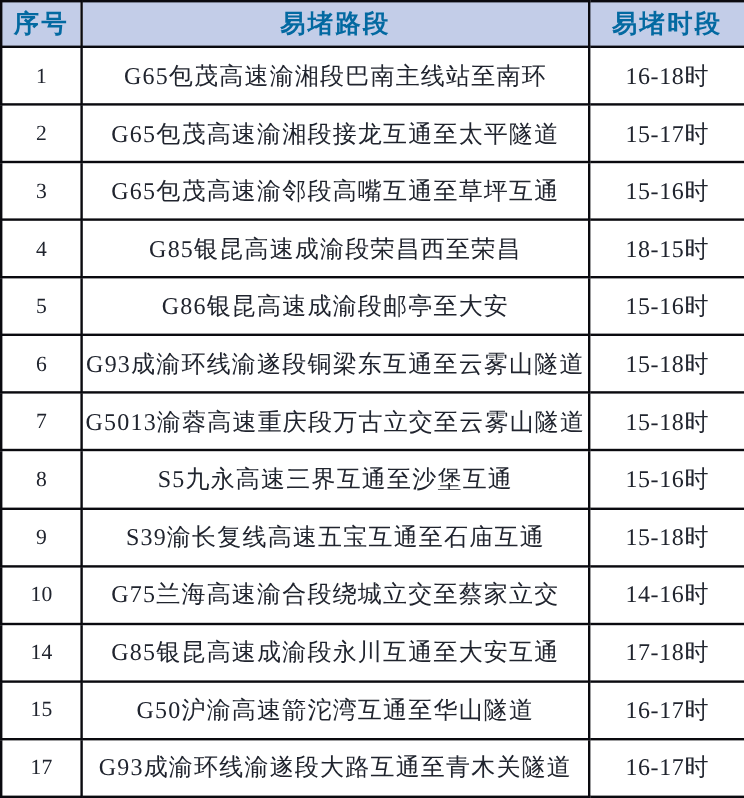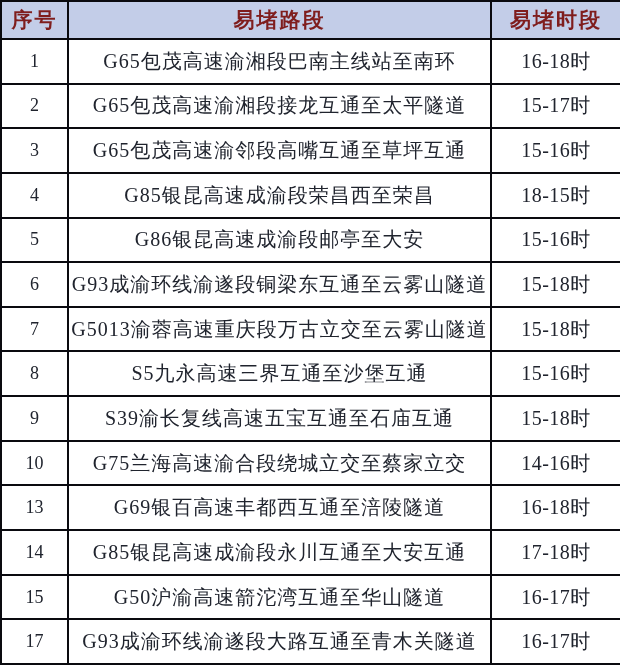--- a/index.html
+++ b/index.html
@@ -30,21 +30,21 @@
     vertical-align: middle;
     padding: 0 2px;
     overflow: hidden;
     white-space: nowrap;
   }
   table.congestion thead tr {
     height: 38px;
   }
   table.congestion thead th {
     background: #c3cde8;
-    color: #7f1d1d;
+    color: #0369a1;
     font-family: "Liberation Sans", "DejaVu Sans", sans-serif;
     font-weight: bold;
     font-size: 21px;
     letter-spacing: 2px;
   }
   table.congestion tbody td {
     font-family: "Liberation Serif", "DejaVu Serif", serif;
     color: #20242e;
     font-size: 20px;
   }
@@ -120,25 +120,20 @@
         <td class="cell-index">9</td>
         <td class="cell-road">S39渝长复线高速五宝互通至石庙互通</td>
         <td class="cell-time">15-18时</td>
       </tr>
       <tr>
         <td class="cell-index">10</td>
         <td class="cell-road">G75兰海高速渝合段绕城立交至蔡家立交</td>
         <td class="cell-time">14-16时</td>
       </tr>
       <tr>
-        <td class="cell-index">13</td>
-        <td class="cell-road">G69银百高速丰都西互通至涪陵隧道</td>
-        <td class="cell-time">16-18时</td>
-      </tr>
-      <tr>
         <td class="cell-index">14</td>
         <td class="cell-road">G85银昆高速成渝段永川互通至大安互通</td>
         <td class="cell-time">17-18时</td>
       </tr>
       <tr>
         <td class="cell-index">15</td>
         <td class="cell-road">G50沪渝高速箭沱湾互通至华山隧道</td>
         <td class="cell-time">16-17时</td>
       </tr>
       <tr>

